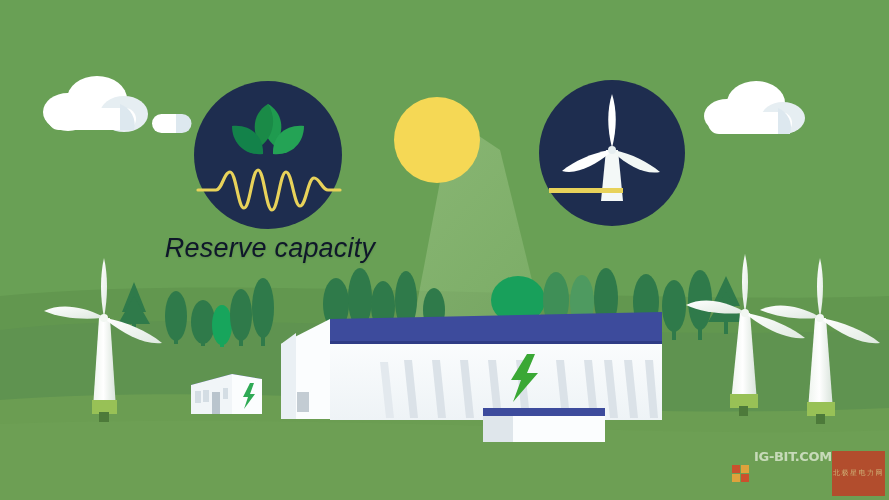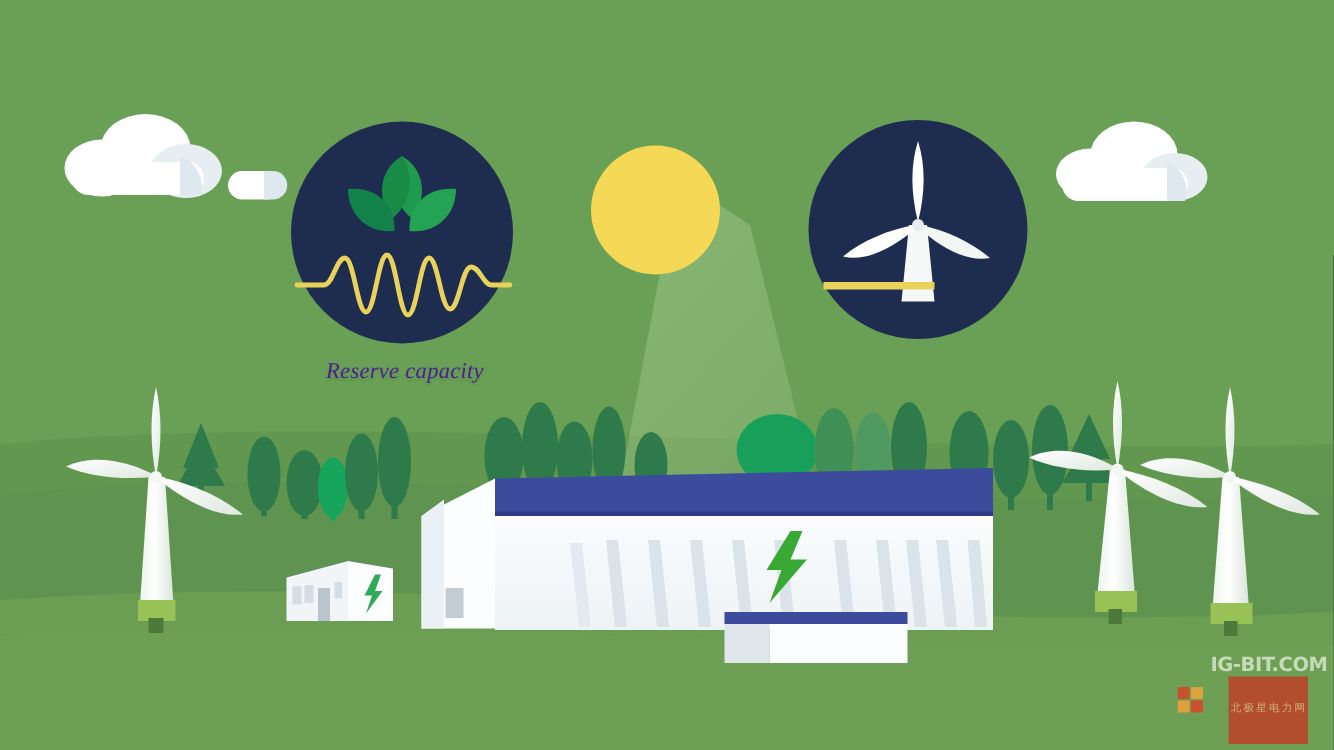--- a/index.html
+++ b/index.html
@@ -17,24 +17,24 @@
   }
   #scene svg.layer {
     position: absolute;
     left: 0;
     top: 0;
     width: 889px;
     height: 500px;
   }
   .label {
     position: absolute;
-    color: #4c1d95;
-    font-family: Liberation Serif, serif;
+    color: #0f172a;
+    font-family: Liberation Sans, sans-serif;
     font-style: italic;
-    font-size: 15px;
+    font-size: 27px;
     line-height: 25px;
     text-align: center;
     letter-spacing: 0.2px;
     white-space: pre-line;
     text-shadow: 0 1px 2px rgba(30,60,25,0.18);
     user-select: none;
   }
   #label-reserve {
     left: 155px;
     top: 236px;
@@ -56,23 +56,22 @@
     opacity: 0.92;
   }
   #watermark .wm-mark {
     width: 19px;
     height: 19px;
     position: relative;
     flex: none;
   }
   #watermark .wm-text {
     display: flex;
-    flex-direction: column;
+    flex-direction: row;
     line-height: 1;
-    align-items: center;
   }
   #watermark .wm-title {
     font-family: "DejaVu Sans", sans-serif;
     font-weight: bold;
     font-size: 13px;
     color: #cfe0c2;
     letter-spacing: -0.3px;
   }
   #watermark .wm-sub {
     font-family: Liberation Mono, monospace;

